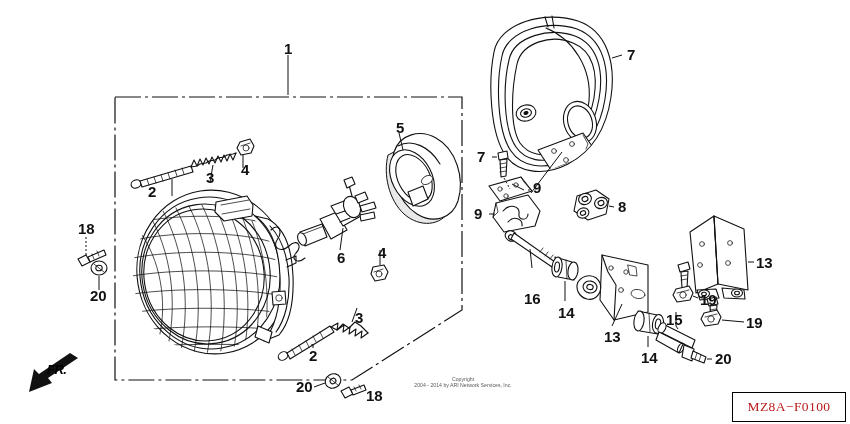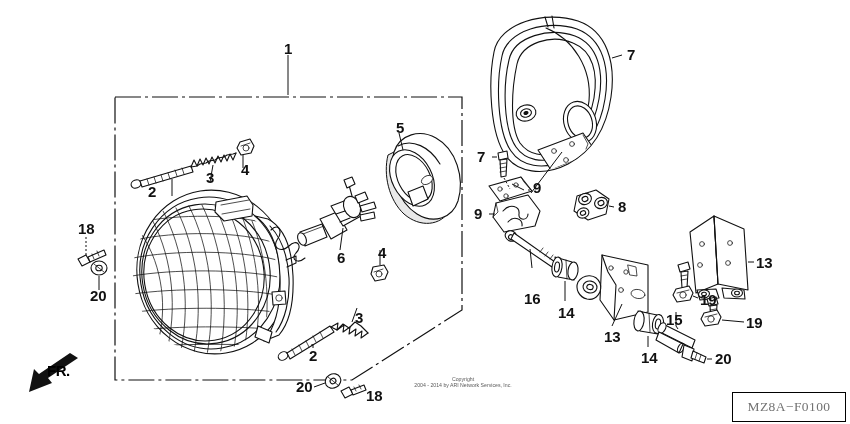--- a/index.html
+++ b/index.html
@@ -37,43 +37,44 @@
     height: 28px;
     border: 1px solid #000000;
     display: flex;
     align-items: center;
     justify-content: center;
   }
   .partnum-text {
     font-family: "Liberation Serif", serif;
     font-size: 13.5px;
     letter-spacing: 0.4px;
-    color: #737373;
+    color: #b91c1c;
     white-space: nowrap;
   }
   .copyright {
     position: absolute;
     left: 368px;
     top: 377px;
     width: 190px;
     text-align: center;
     font-family: "Liberation Sans", sans-serif;
     color: #5a5a5a;
     line-height: 1.15;
     user-select: none;
   }
   .copyright .c-line1 { font-size: 5.2px; display: block; }
   .copyright .c-line2 { font-size: 5.2px; display: block; }
   .fr-label {
     position: absolute;
     left: 47px;
     top: 362px;
     font-family: "Liberation Sans", sans-serif;
-    font-size: 15px;
+    font-size: 13px;
     font-weight: 700;
+    font-style: italic;
     color: #000000;
     letter-spacing: -0.5px;
   }
 </style>
 </head>
 <body>
 
 <div id="page">
 
   <svg id="artboard" viewBox="0 0 850 424" width="850" height="424" xmlns="http://www.w3.org/2000/svg">

